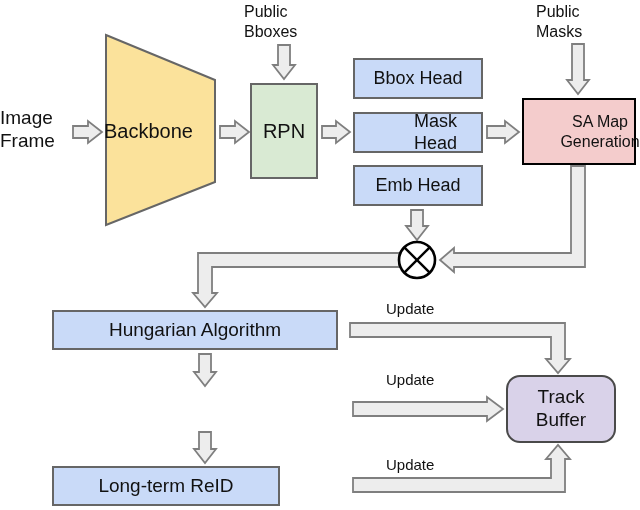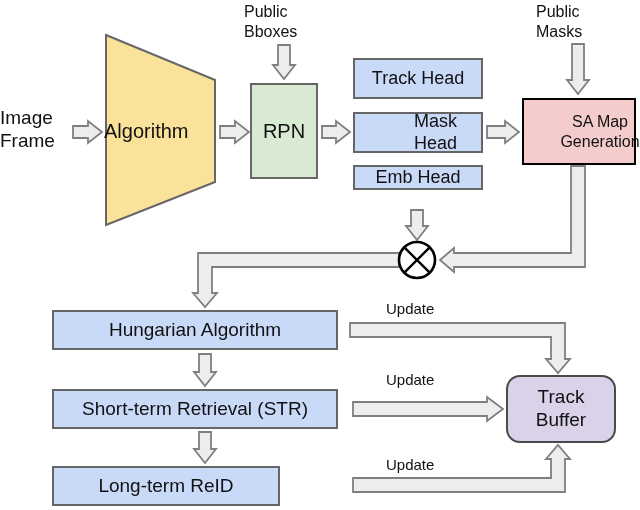--- a/index.html
+++ b/index.html
@@ -28,21 +28,21 @@
   #lbl-image-frame{left:0px;top:106px;width:64px;font-size:19px;}
   #lbl-public-bboxes{left:244px;top:2px;width:82px;font-size:16px;}
   #lbl-public-masks{left:536px;top:2px;width:84px;font-size:16px;}
   #lbl-backbone{left:104px;top:119px;width:112px;font-size:20px;}
   #lbl-update-top{left:386px;top:300px;width:80px;font-size:15px;}
   #lbl-update-middle{left:386px;top:371px;width:80px;font-size:15px;}
   #lbl-update-bottom{left:386px;top:456px;width:80px;font-size:15px;}
   #box-rpn{left:250px;top:83px;width:68px;height:96px;}
   #box-bbox-head{left:353px;top:58px;width:130px;height:41px;}
   #box-mask-head{left:353px;top:112px;width:130px;height:41px;padding-left:35px;}
-  #box-emb-head{left:353px;top:165px;width:130px;height:25px;}
+  #box-emb-head{left:353px;top:165px;width:130px;height:41px;}
   #box-sa-map{left:522px;top:98px;width:114px;height:67px;}
   #box-hungarian{left:52px;top:310px;width:286px;height:40px;}
   #box-str{left:52px;top:389px;width:286px;height:40px;}
   #box-longterm{left:52px;top:466px;width:228px;height:40px;}
   #box-track-buffer{left:506px;top:375px;width:110px;height:68px;}
 </style>
 </head>
 <body>
 
 <div class="stage">
@@ -74,30 +74,29 @@
       <line class="fuse-line" x1="429.4" y1="247.6" x2="404.6" y2="272.4"></line>
     </g>
   </svg>
 
   <div class="freelabel" id="lbl-image-frame">Image
 Frame</div>
   <div class="freelabel" id="lbl-public-bboxes">Public
 Bboxes</div>
   <div class="freelabel" id="lbl-public-masks">Public
 Masks</div>
-  <div class="freelabel" id="lbl-backbone">Algorithm</div>
+  <div class="freelabel" id="lbl-backbone">Backbone</div>
   <div class="freelabel" id="lbl-update-top">Update</div>
   <div class="freelabel" id="lbl-update-middle">Update</div>
   <div class="freelabel" id="lbl-update-bottom">Update</div>
 
   <div class="box green" id="box-rpn">RPN</div>
-  <div class="box blue" id="box-bbox-head">Track Head</div>
+  <div class="box blue" id="box-bbox-head">Bbox Head</div>
   <div class="box blue" id="box-mask-head">Mask Head</div>
   <div class="box blue" id="box-emb-head">Emb Head</div>
   <div class="box pink" id="box-sa-map">SA Map
 Generation</div>
   <div class="box bigblue" id="box-hungarian">Hungarian Algorithm</div>
-  <div class="box bigblue" id="box-str">Short-term Retrieval (STR)</div>
   <div class="box bigblue" id="box-longterm">Long-term ReID</div>
   <div class="box purple" id="box-track-buffer">Track
 Buffer</div>
 
 </div>
 
 </body></html>

